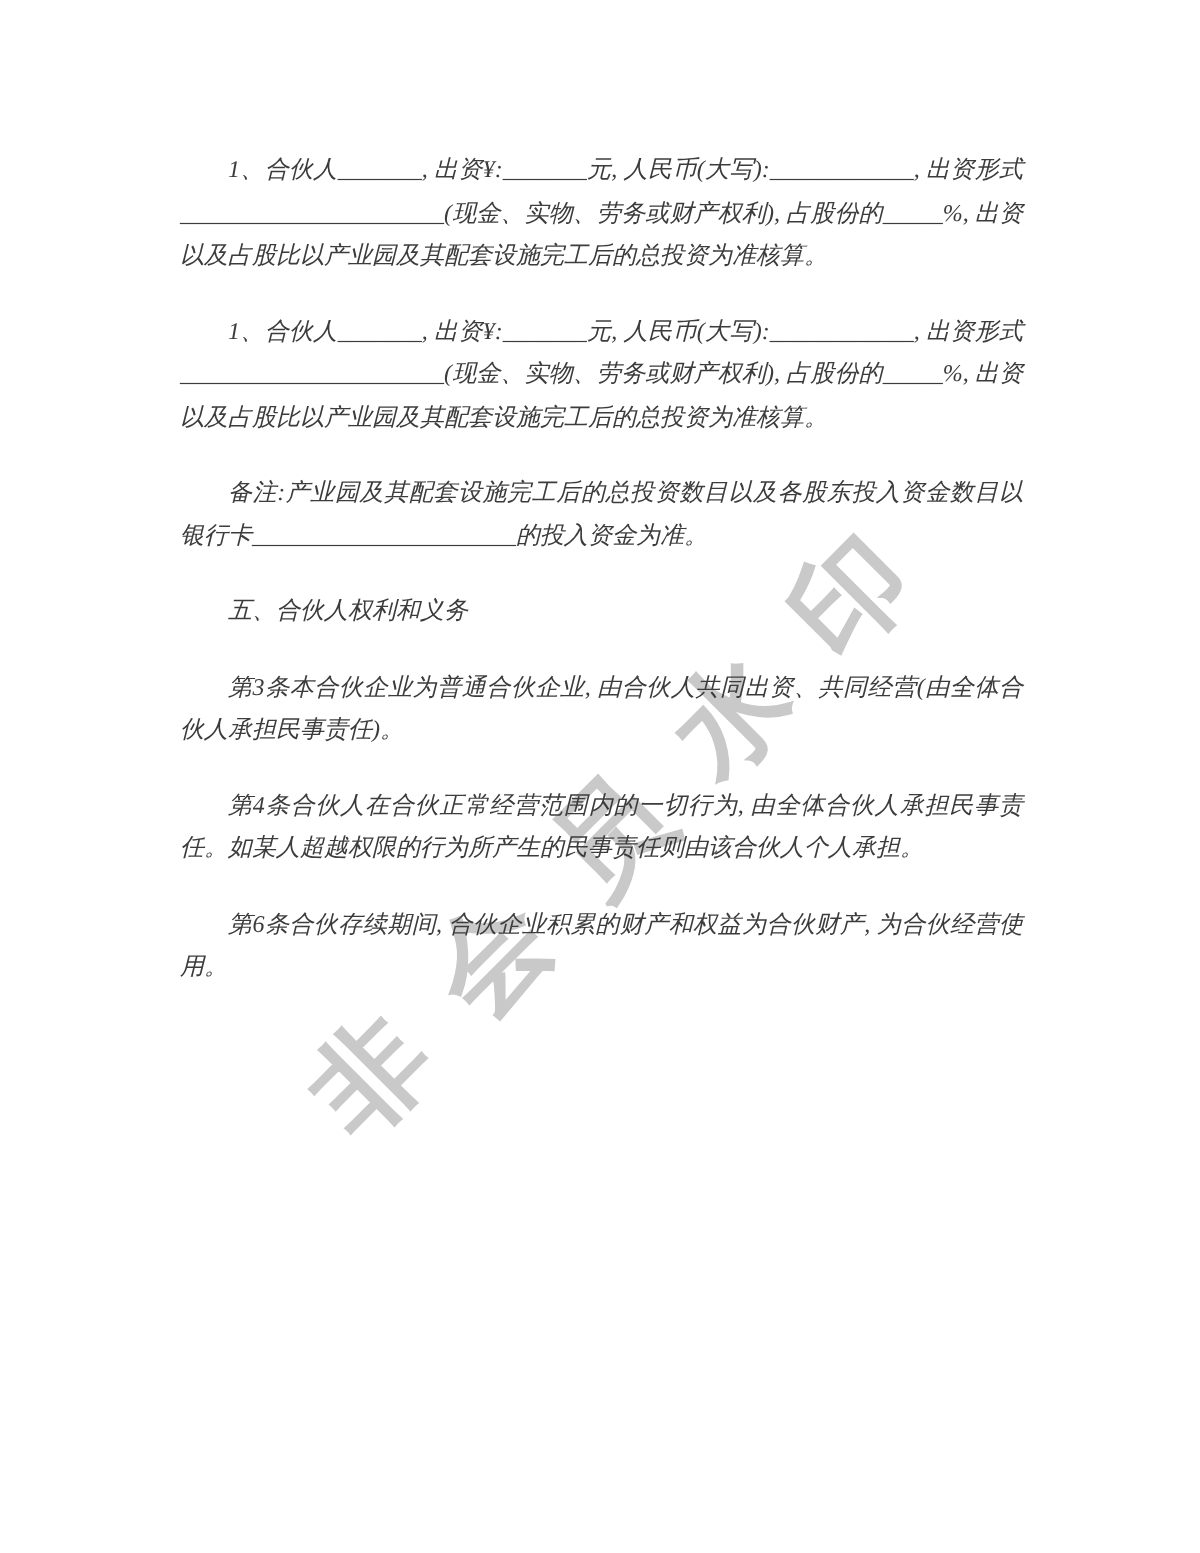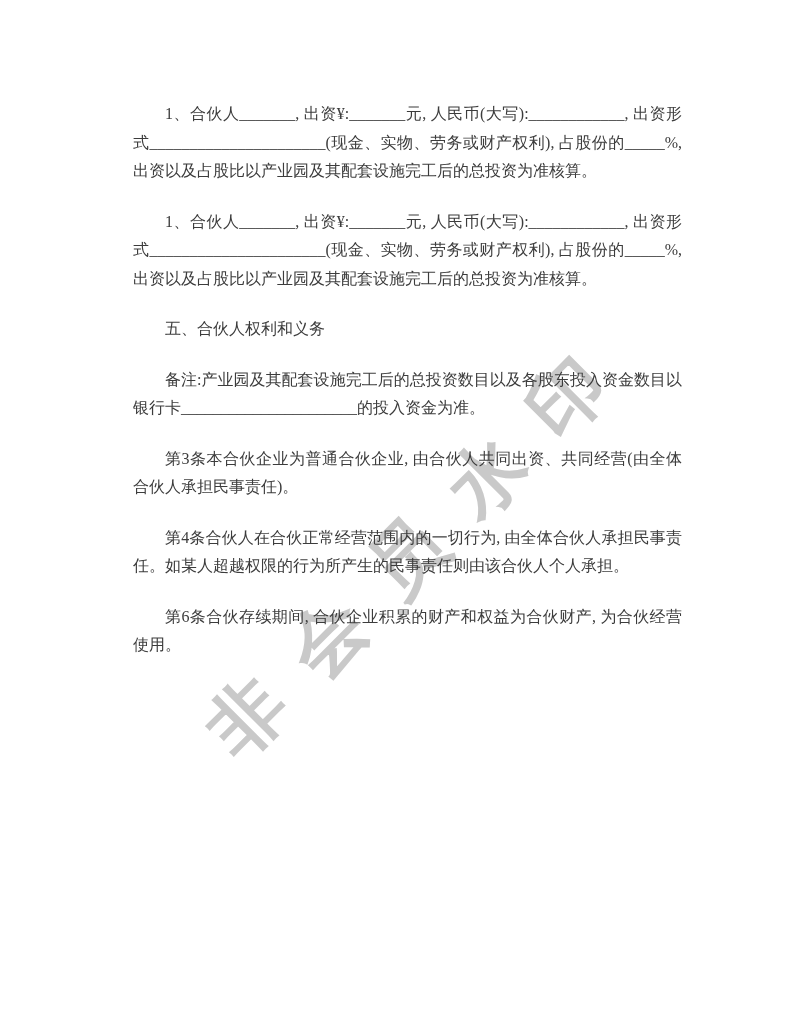--- a/index.html
+++ b/index.html
@@ -35,31 +35,32 @@
     top: 100px;
     left: 120px;
     width: 562px;
     z-index: 2;
     font-size: 16px;
     line-height: 28.5px;
     text-align: justify;
   }
   .para {
     text-indent: 2em;
-    margin: 0 0 22px 13px;
+    margin: 0 0 22px 0;
     word-break: break-all;
+    font-style: italic;
   }
 </style>
 </head>
 <body>
 
 <div class="page" style="background: rgb(255, 255, 255);">
   <div class="watermark" style="color: rgb(201, 201, 201);">非会员水印</div>
   <div class="content" style="color: rgb(60, 60, 60);">
       <p class="para">1、合伙人_______, 出资¥:_______元, 人民币(大写):____________, 出资形式______________________(现金、实物、劳务或财产权利), 占股份的_____%, 出资以及占股比以产业园及其配套设施完工后的总投资为准核算。</p>
       <p class="para">1、合伙人_______, 出资¥:_______元, 人民币(大写):____________, 出资形式______________________(现金、实物、劳务或财产权利), 占股份的_____%, 出资以及占股比以产业园及其配套设施完工后的总投资为准核算。</p>
+      <p class="para">备注:产业园及其配套设施完工后的总投资数目以及各股东投入资金数目以银行卡______________________的投入资金为准。</p>
       <p class="para">五、合伙人权利和义务</p>
-      <p class="para">备注:产业园及其配套设施完工后的总投资数目以及各股东投入资金数目以银行卡______________________的投入资金为准。</p>
       <p class="para">第3条本合伙企业为普通合伙企业, 由合伙人共同出资、共同经营(由全体合伙人承担民事责任)。</p>
       <p class="para">第4条合伙人在合伙正常经营范围内的一切行为, 由全体合伙人承担民事责任。如某人超越权限的行为所产生的民事责任则由该合伙人个人承担。</p>
       <p class="para">第6条合伙存续期间, 合伙企业积累的财产和权益为合伙财产, 为合伙经营使用。</p>
     </div>
 </div>
 
 </body></html>

